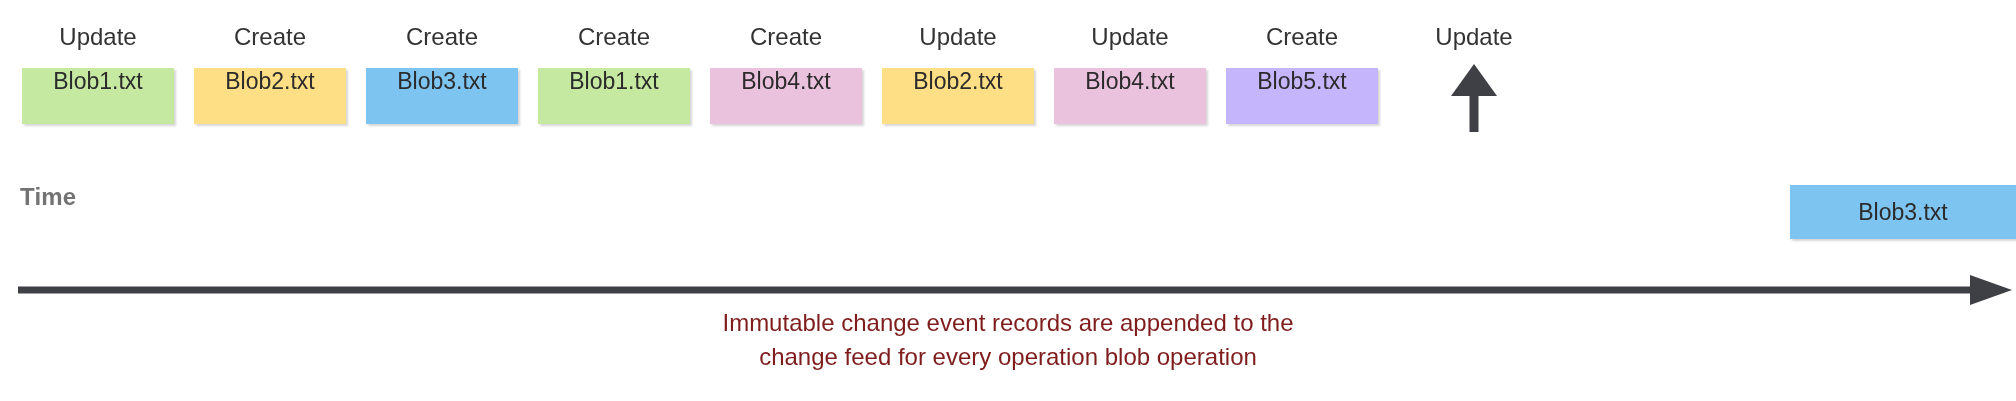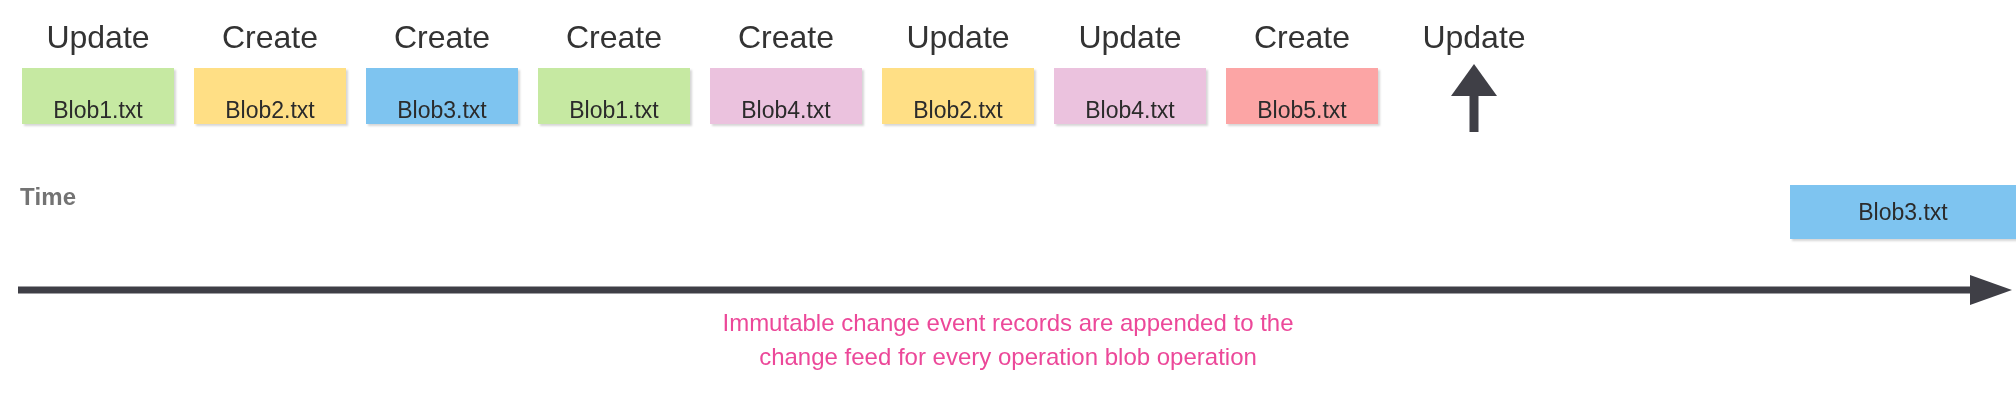--- a/index.html
+++ b/index.html
@@ -24,34 +24,34 @@
     position: absolute;
     top: 0;
     width: 152px;
   }
   .op-label {
     position: absolute;
     top: 22px;
     left: 0;
     width: 152px;
     text-align: center;
-    font-size: 32px;
+    font-size: 24px;
     line-height: 30px;
     color: #333333;
     white-space: nowrap;
   }
   .blob-box {
     position: absolute;
     top: 68px;
     left: 0;
     width: 152px;
     height: 56px;
     box-sizing: border-box;
     display: flex;
-    align-items: flex-end;
+    align-items: flex-start;
     justify-content: center;
     font-size: 23px;
     color: #2b2b2b;
     box-shadow: 2px 2px 2px rgba(0,0,0,0.16);
   }
 
   
   .detached-box {
     position: absolute;
     box-sizing: border-box;
@@ -92,21 +92,21 @@
 
   
   .caption {
     position: absolute;
     left: 0;
     top: 306px;
     width: 2016px;
     text-align: center;
     font-size: 24px;
     line-height: 34px;
-    color: #ec4899;
+    color: #7f1d1d;
   }
   .caption-line { display: block; }
 </style>
 </head>
 <body>
 
 <div id="stage">
 
   <div id="events-layer">
       <div class="event-col" style="left: 22px;">
@@ -146,21 +146,21 @@
         </div>
       </div>
       <div class="event-col" style="left: 1054px;">
         <div class="op-label">Update</div>
         <div class="blob-box" style="background: rgb(235, 194, 222);">
           <span>Blob4.txt</span>
         </div>
       </div>
       <div class="event-col" style="left: 1226px;">
         <div class="op-label">Create</div>
-        <div class="blob-box" style="background: #fca5a5;">
+        <div class="blob-box" style="background: #c4b5fd;">
           <span>Blob5.txt</span>
         </div>
       </div>
       <div class="event-col" style="left: 1398px;">
         <div class="op-label">Update</div>
         <div class="up-arrow"><svg width="152" height="68" viewBox="0 0 152 68" xmlns="http://www.w3.org/2000/svg">
             <line x1="76" y1="68" x2="76" y2="20" stroke="#3f3f46" stroke-width="9"></line>
             <polygon points="76,0 99,32 53,32" fill="#3f3f46"></polygon>
           </svg></div>
       </div>

